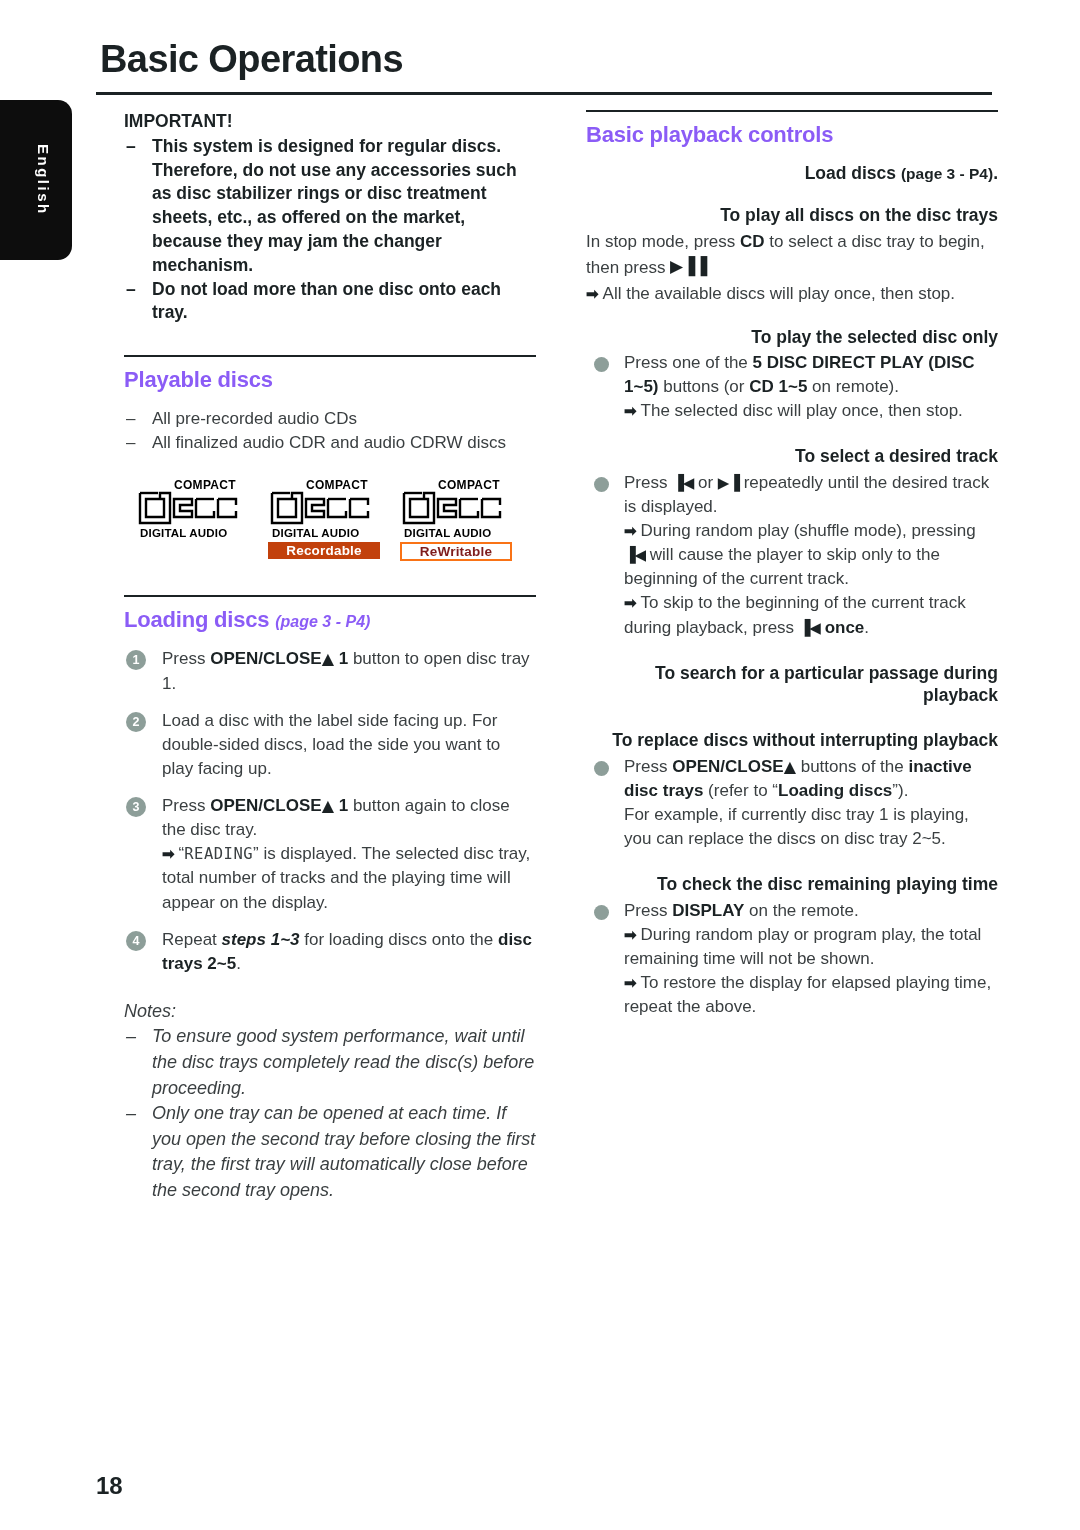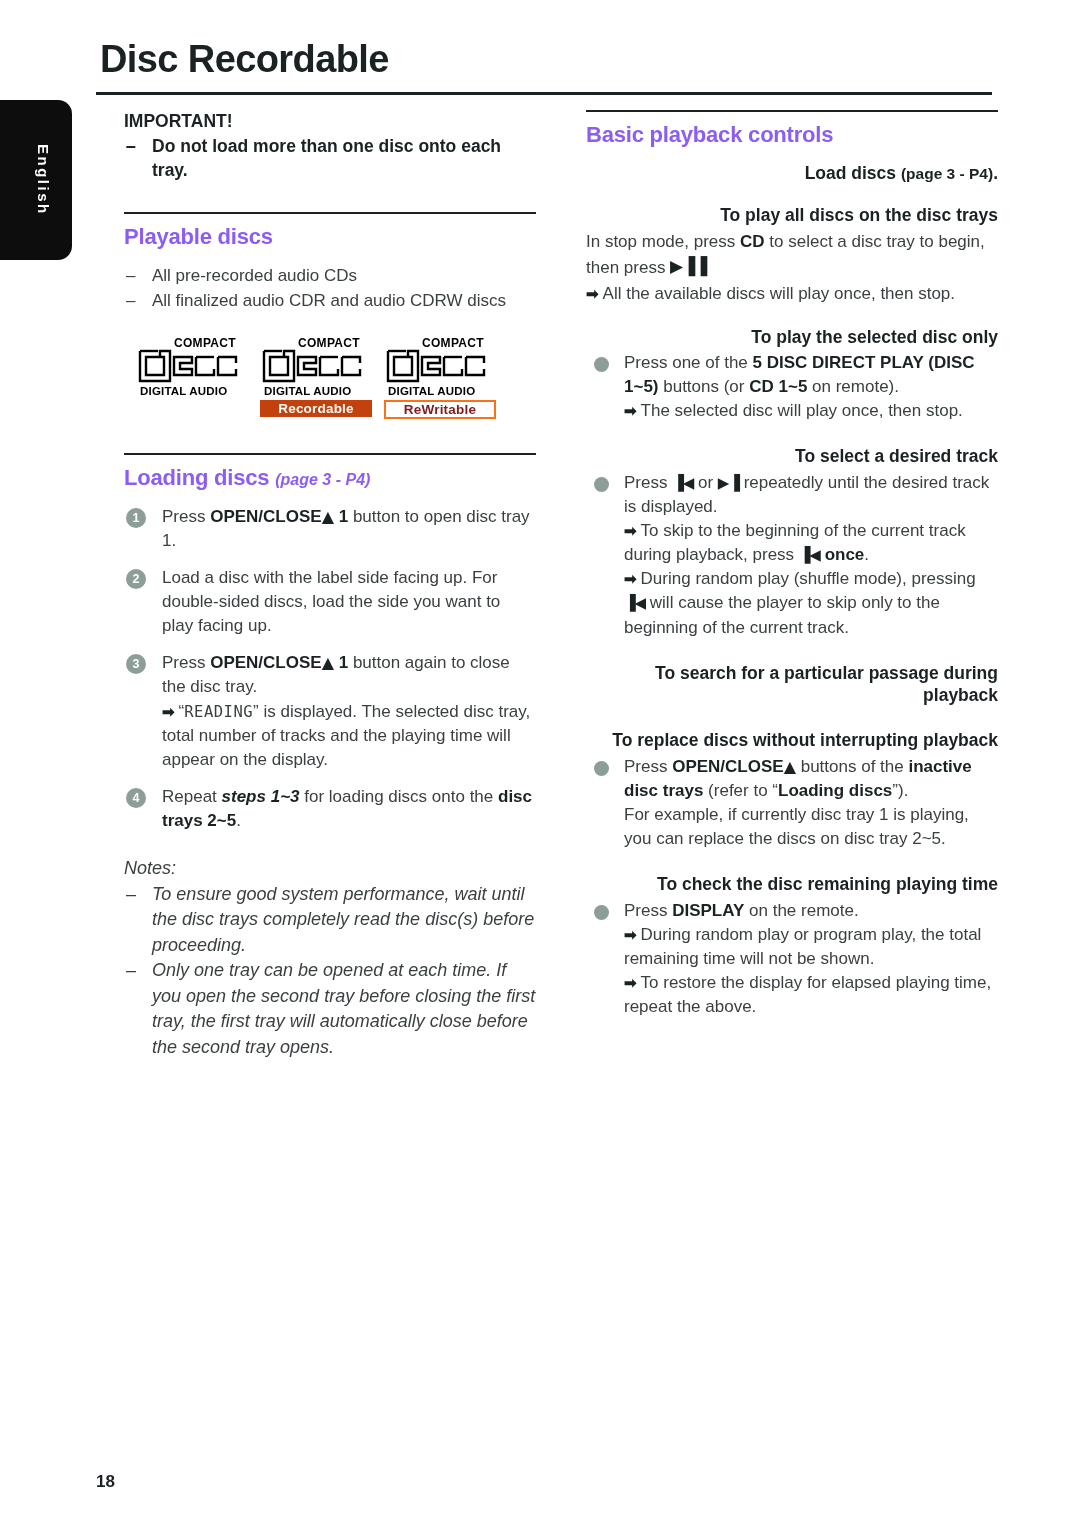--- a/index.html
+++ b/index.html
@@ -166,65 +166,66 @@
   .lcd{
     font-family:"DejaVu Sans Mono", monospace;
     font-size:15.5px;
     letter-spacing:0.5px;
     color:#3a3f41;
   }
 
   
   .logo-row{
     display:flex;
-    gap:12px;
+    gap:20px;
     margin:22px 0 4px 12px;
   }
   .cdlogo{ width:112px; }
   .cdlogo svg{ display:block; }
   .badge{
     font-size:13.5px;
     font-weight:bold;
     text-align:center;
     letter-spacing:0.2px;
     margin-top:1px;
     font-family:"Liberation Sans", sans-serif;
   }
   .badge.filled{ background:#c2410c; color:#ffffff; padding:1px 0; }
   .badge.outline{ background:#ffffff; color:#7f1d1d; border:2px solid #f97316; padding:0; }
 
   
   .page-num{
     position:absolute;
     left:96px; top:1472px;
-    font-size:17px;
+    font-size:24px;
     font-weight:bold;
     color:#1b2224;
   }
 
   .sp-sm{ height:10px; }
   .sp-md{ height:20px; }
   .sp-lg{ height:30px; }
 </style>
 </head>
 <body>
 
 <div class="lang-tab">
   <span class="lang-text">English</span>
 </div>
 
-<div class="page-title">Disc Recordable</div>
+<div class="page-title">Basic Operations</div>
 <div class="title-rule"></div>
 
 <div class="col col-left">
 
   <div>
     <div class="imp">IMPORTANT!</div>
     <div class="imp dash-item" style="margin-top:1px;">
       <span class="dash">–</span>
+      <span>This system is designed for regular discs. Therefore, do not use any accessories such as disc stabilizer rings or disc treatment sheets, etc., as offered on the market, because they may jam the changer mechanism.</span>
     </div>
     <div class="imp dash-item">
       <span class="dash">–</span>
       <span>Do not load more than one disc onto each tray.</span>
     </div>
   </div>
 
   <div class="sp-lg"></div>
 
   <div>
@@ -379,24 +380,24 @@
   </div>
 
   <div class="sp-md"></div>
 
   <div>
     <div class="h3">To select a desired track</div>
     <div class="li body" style="margin-bottom:2px;">
       <span class="dot"></span>
       <span>Press </span><span class="glyph">▐◀</span><span> or </span><span class="glyph">▶▐</span><span> repeatedly until the desired track is displayed.</span>
       <span class="arrow-line">
+        <span class="arrow">➡</span><span>During random play (shuffle mode), pressing </span><span class="glyph">▐◀</span><span> will cause the player to skip only to the beginning of the current track.</span>
+      </span>
+      <span class="arrow-line">
         <span class="arrow">➡</span><span>To skip to the beginning of the current track during playback, press </span><span class="glyph">▐◀</span><span class="bold"> once</span><span>.</span>
-      </span>
-      <span class="arrow-line">
-        <span class="arrow">➡</span><span>During random play (shuffle mode), pressing </span><span class="glyph">▐◀</span><span> will cause the player to skip only to the beginning of the current track.</span>
       </span>
     </div>
   </div>
 
   <div class="sp-md"></div>
 
   <div>
     <div class="h3">To search for a particular passage during playback</div>
   </div>
 

